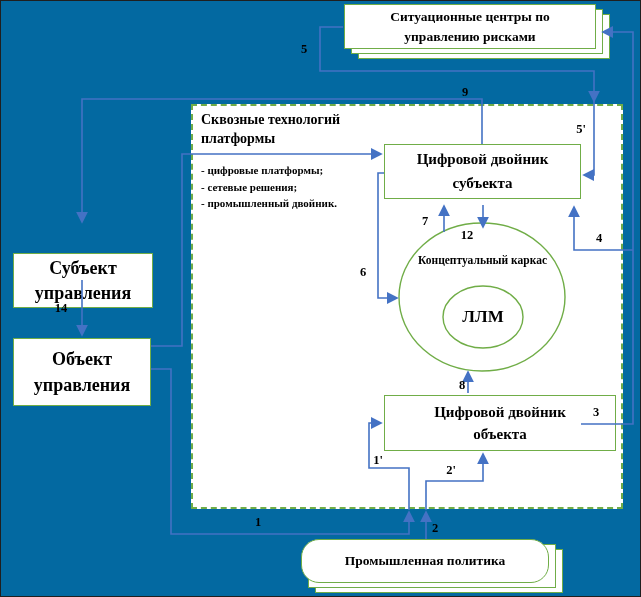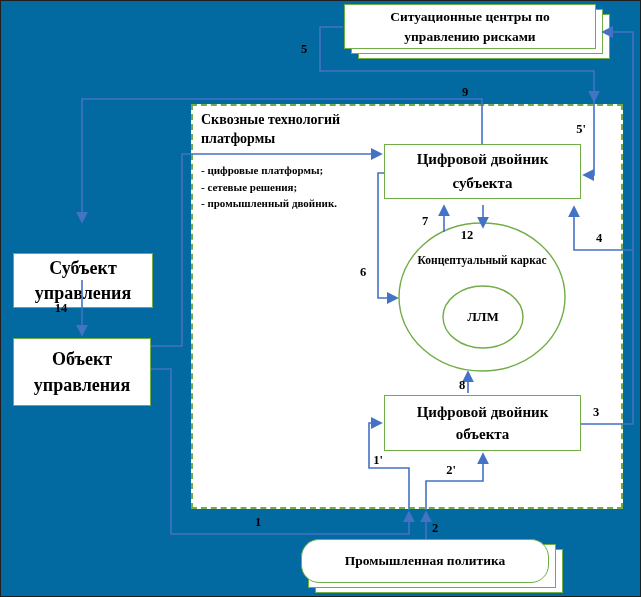--- a/index.html
+++ b/index.html
@@ -25,21 +25,21 @@
   }
   .title-text{
     position:absolute;left:200px;top:110px;width:186px;
     font-weight:bold;font-size:14px;line-height:1.35;
   }
   .bullets{
     position:absolute;left:200px;top:161px;width:190px;
     font-weight:bold;font-size:11px;line-height:16.5px;
   }
   .core-label{
-    position:absolute;transform:translate(-50%,-50%);text-align:center;
+    position:absolute;transform:translate(-50%,-50%);text-align:right;
     font-weight:bold;
   }
 </style>
 </head>
 <body>
 
 <div class="canvas">
 
   <div class="dashed-box"></div>
 
@@ -62,21 +62,21 @@
   <div class="box" style="left:12px;top:224px;width:140px;height:55px;font-size:18px;line-height:25px;margin-top:28px;">
     <span>Субъект управления</span>
   </div>
   <div class="box" style="left:12px;top:337px;width:138px;height:68px;font-size:18px;line-height:26px;">
     <span>Объект управления</span>
   </div>
 
   <div class="box" style="left:383px;top:143px;width:197px;height:55px;font-size:15px;line-height:1.55;">
     <span style="max-width:165px;display:inline-block;">Цифровой двойник субъекта</span>
   </div>
-  <div class="box" style="left:383px;top:394px;width:197px;height:56px;font-size:15px;line-height:1.5;">
+  <div class="box" style="left:383px;top:394px;width:232px;height:56px;font-size:15px;line-height:1.5;">
     <span style="max-width:165px;display:inline-block;">Цифровой двойник объекта</span>
   </div>
 
   <div class="title-text">Сквозные технологий платформы</div>
   <div class="bullets">
     <div>- цифровые платформы;</div>
     <div>- сетевые решения;</div>
     <div>- промышленный двойник.</div>
   </div>
 
@@ -115,21 +115,21 @@
 
       <path d="M150,368 L170,368 L170,533 L408,533 L408,511" marker-end="url(#ah)"></path>
       <path d="M408,509 L408,467 L368,467 L368,422 L380,422" marker-end="url(#ah)"></path>
 
       <path d="M425,538 L425,511" marker-end="url(#ah)"></path>
       <path d="M425,509 L425,480 L482,480 L482,453" marker-end="url(#ah)"></path>
     </g>
   </svg>
 
   <div class="core-label" style="left:481px;top:259px;width:130px;font-size:11.5px;line-height:1.8;">Концептуальный каркас</div>
-  <div class="core-label" style="left:482px;top:316px;font-size:13px;">ЛЛМ</div>
+  <div class="core-label" style="left:482px;top:316px;font-size:17px;">ЛЛМ</div>
 
   <span class="num" style="left:303px;top:48px;">5</span>
   <span class="num" style="left:464px;top:91px;">9</span>
   <span class="num" style="left:580px;top:128px;">5'</span>
   <span class="num" style="left:466px;top:212px;margin-top:22px;">12</span>
   <span class="num" style="left:424px;top:220px;">7</span>
   <span class="num" style="left:598px;top:237px;">4</span>
   <span class="num" style="left:362px;top:271px;">6</span>
   <span class="num" style="left:60px;top:307px;">14</span>
   <span class="num" style="left:461px;top:384px;">8</span>

